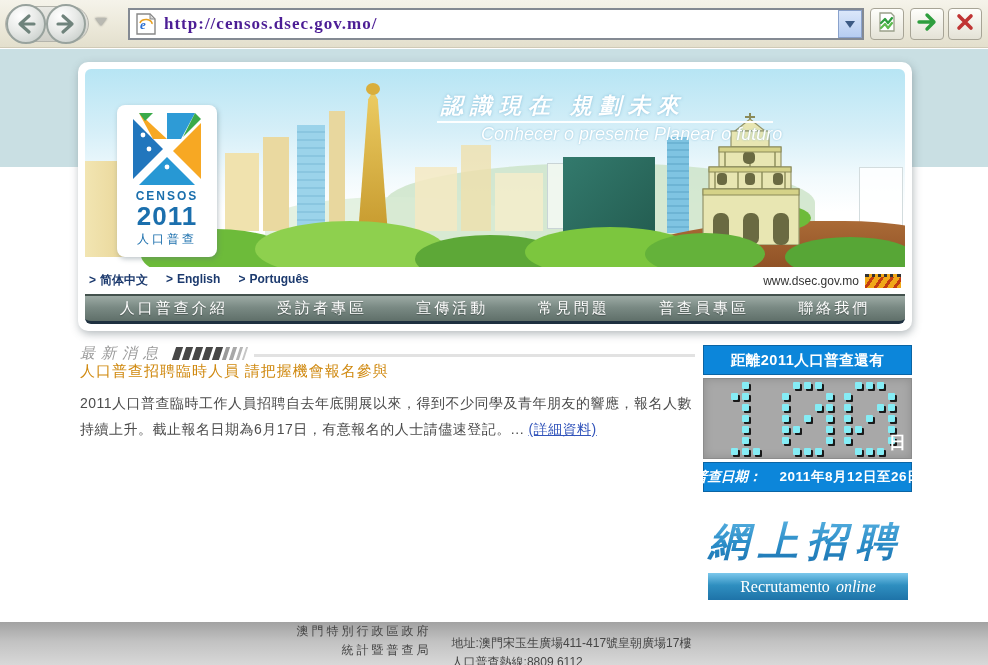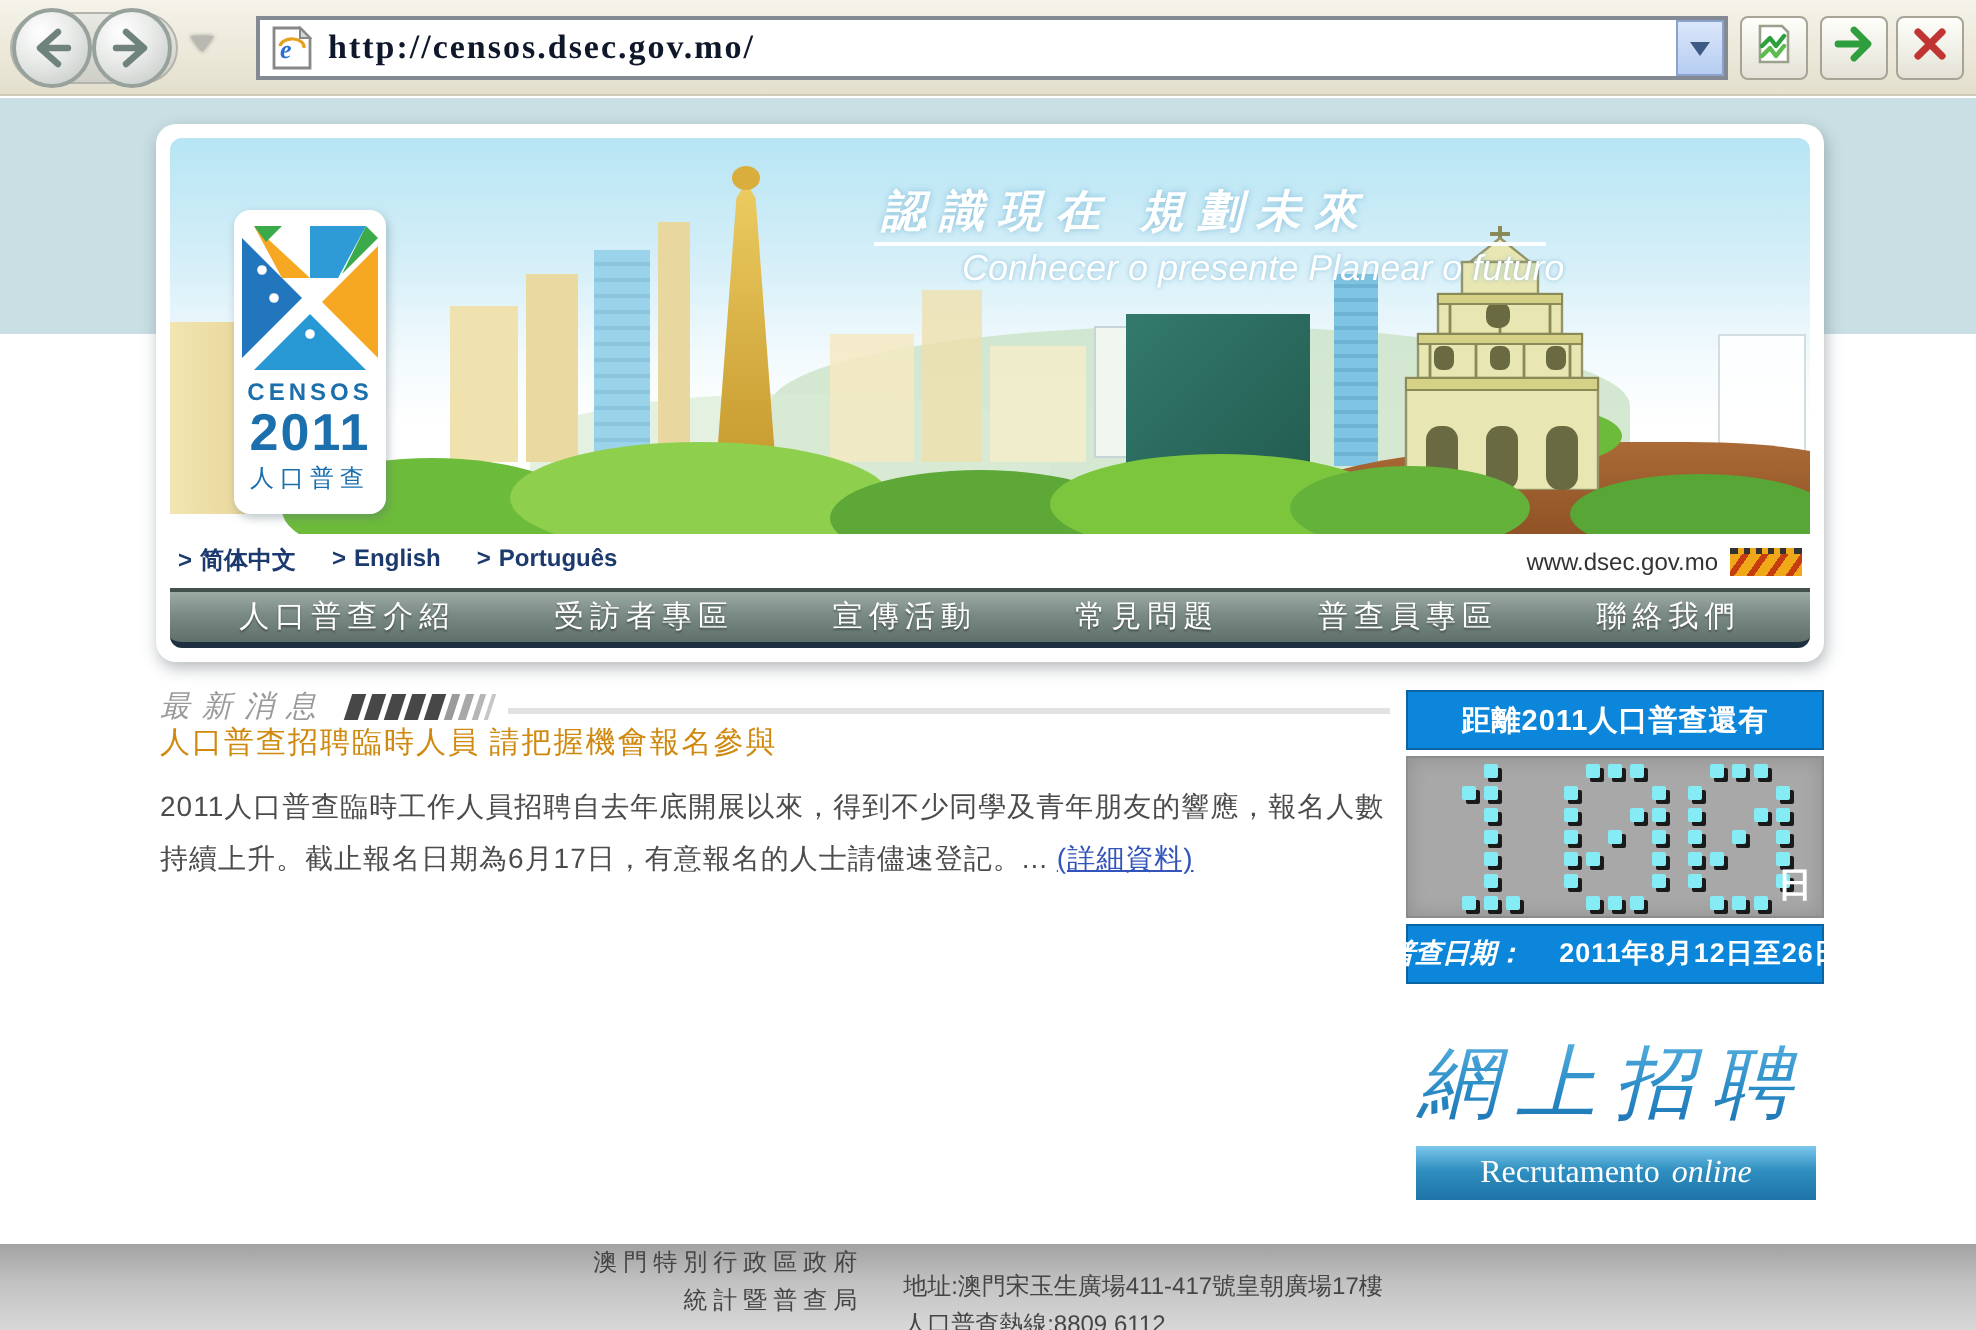--- a/index.html
+++ b/index.html
@@ -18,21 +18,21 @@
   .circle-btn svg { display:block; }
   .btn-back { left:6px; }
   .btn-fwd  { left:46px; }
   .mini-chevron { position:absolute; left:95px; top:18px; width:0; height:0;
                   border-left:6px solid transparent; border-right:6px solid transparent;
                   border-top:8px solid #b9b9b2; filter:drop-shadow(0 0 1px #8a8a82); cursor:pointer; }
   .url-bar { position:absolute; left:128px; top:8px; width:736px; height:32px; background:#fff;
              border:2px solid #848a93; display:flex; align-items:center; }
   .favicon { width:20px; height:22px; margin:0 8px 0 6px; position:relative; flex:0 0 auto; }
   .url-text { font-family:"Liberation Serif","DejaVu Serif",serif; font-weight:bold; font-size:17px;
-              color:#0f172a; letter-spacing:1px; flex:1 1 auto; white-space:nowrap; overflow:hidden; }
+              color:#4c1d95; letter-spacing:1px; flex:1 1 auto; white-space:nowrap; overflow:hidden; }
   .url-drop { width:24px; height:28px; margin-right:0; align-self:center;
               background:linear-gradient(180deg,#dbe7fa,#b6cdf1); border:1px solid #8aa2cc;
               display:flex; align-items:center; justify-content:center; cursor:pointer; flex:0 0 auto; }
   .url-drop .chev { width:0; height:0; border-left:5px solid transparent; border-right:5px solid transparent;
                     border-top:7px solid #3c5a84; }
   .tool-btn { position:absolute; top:8px; width:34px; height:32px; border-radius:4px;
               background:linear-gradient(180deg,#fefefb,#e4e2d6); border:1px solid #a7a496;
               display:flex; align-items:center; justify-content:center; cursor:pointer; }
   .tb-refresh { left:870px; } .tb-go { left:910px; } .tb-stop { left:948px; }
 
@@ -76,21 +76,21 @@
   .t6 { left:636px; bottom:34px;  width:90px;  height:30px; background:#6dbb3a; }
   .t7 { left:700px; bottom:-10px; width:130px; height:40px; background:#57a636; }
 
   .stpaul { left:606px; bottom:22px; width:120px; height:132px; }
   .slogan-zh { left:356px; top:22px; width:360px; color:#fff; font-size:22px; font-weight:bold; font-style:italic;
                letter-spacing:7px; text-shadow:0 0 3px rgba(120,180,210,.8); white-space:nowrap; }
   .slogan-line { left:352px; top:52px; width:336px; height:2px; background:#fff; opacity:.95; }
   .slogan-pt { left:396px; top:55px; color:#fff; font-size:18px; font-style:italic;
                text-shadow:0 0 2px rgba(120,180,210,.8); white-space:nowrap; }
 
-  .logo-card { left:32px; top:36px; width:76px; height:152px; background:#fff; border-radius:8px;
+  .logo-card { left:32px; top:36px; width:100px; height:152px; background:#fff; border-radius:8px;
                box-shadow:1px 2px 5px rgba(90,110,120,.4); text-align:center; }
   .logo-card * { position:static; }
   .logo-mark { display:block; margin:8px auto 2px auto; }
   .logo-name { font-size:12px; font-weight:bold; color:#1b6fad; letter-spacing:2px; }
   .logo-year { font-size:26px; font-weight:bold; color:#1b6fad; line-height:1; letter-spacing:1px; }
   .logo-cap  { font-size:12px; color:#1b6fad; letter-spacing:3px; margin-top:2px; }
 
   .langrow { display:flex; align-items:center; justify-content:space-between; height:27px; padding:0 4px; background:#fff; }
   .lang-links { display:flex; gap:18px; }
   .lang-link { font-size:12px; font-weight:bold; color:#1c3a6e; cursor:pointer; }
@@ -129,21 +129,21 @@
   .digit { position:relative; width:53px; height:75px; }
   .dot { position:absolute; width:7px; height:7px; background:#85ecf5; border-radius:1px;
          box-shadow:2px 2px 0 rgba(10,10,10,.9); }
   .cd-unit { position:absolute; right:5px; bottom:4px; color:#fff; font-size:17px; font-weight:bold; }
   .cd-date { margin-top:3px; height:30px; background:#0c86da; border:1px solid #0a64a4; color:#fff;
              display:flex; align-items:center; justify-content:center; font-size:13.5px; white-space:nowrap; }
   .cd-date em { font-style:italic; font-weight:bold; margin-right:18px; }
   .cd-date b { font-weight:bold; letter-spacing:.5px; }
 
   .recruit { margin-top:22px; cursor:pointer; }
-  .recruit-zh { font-size:40px; font-weight:normal; font-style:italic; letter-spacing:9px; white-space:nowrap;
+  .recruit-zh { font-size:40px; font-weight:bold; font-style:italic; letter-spacing:9px; white-space:nowrap;
                 padding-left:6px; color:#2a8cc7;
                 background:linear-gradient(180deg,#5fb6e4 0%,#2a8cc7 55%,#1b6fad 100%);
                 -webkit-background-clip:text; background-clip:text; -webkit-text-fill-color:transparent; }
   .recruit-bar { margin-top:4px; margin-left:5px; width:200px; height:27px;
                  background:linear-gradient(180deg,#7cc8ec 0%,#2f8fc0 45%,#1e73a8 100%);
                  color:#fff; font-family:"Liberation Serif","DejaVu Serif",serif; font-size:16px;
                  display:flex; align-items:center; justify-content:center; gap:6px; }
   .recruit-bar i { font-style:italic; }
 
   

